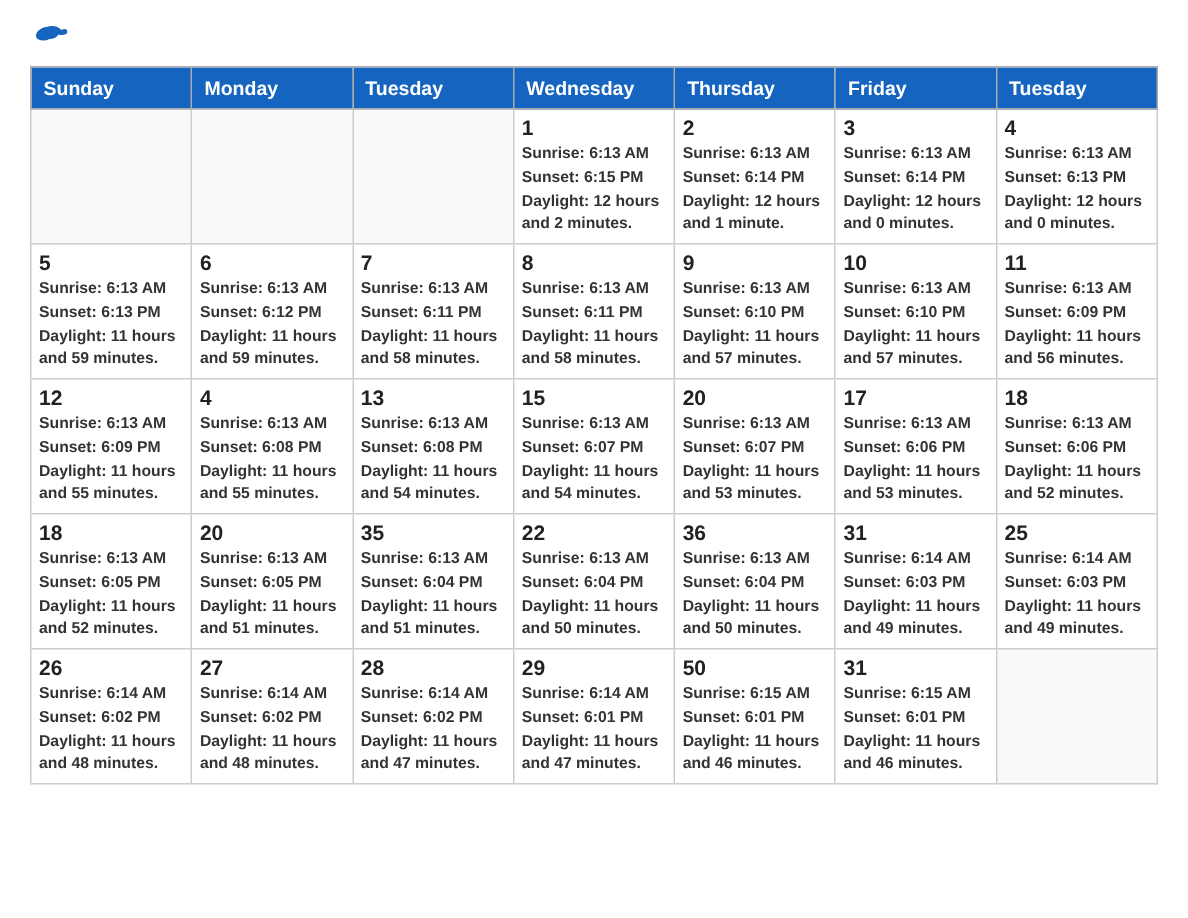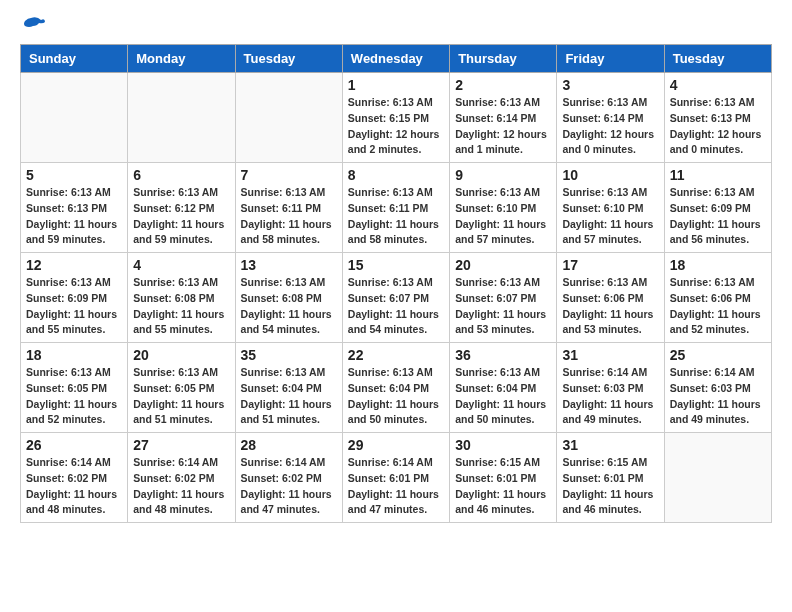--- a/index.html
+++ b/index.html
@@ -323,21 +323,21 @@
 and 47 minutes.</div>
         </td>
         <td>
           <span class="day-number">29</span>
           <div class="day-info" style="white-space: pre-line;">Sunrise: 6:14 AM
 Sunset: 6:01 PM
 Daylight: 11 hours
 and 47 minutes.</div>
         </td>
         <td>
-          <span class="day-number">30</span>
+          <span class="day-number">50</span>
           <div class="day-info" style="white-space: pre-line;">Sunrise: 6:15 AM
 Sunset: 6:01 PM
 Daylight: 11 hours
 and 46 minutes.</div>
         </td>
         <td>
           <span class="day-number">31</span>
           <div class="day-info" style="white-space: pre-line;">Sunrise: 6:15 AM
 Sunset: 6:01 PM
 Daylight: 11 hours

